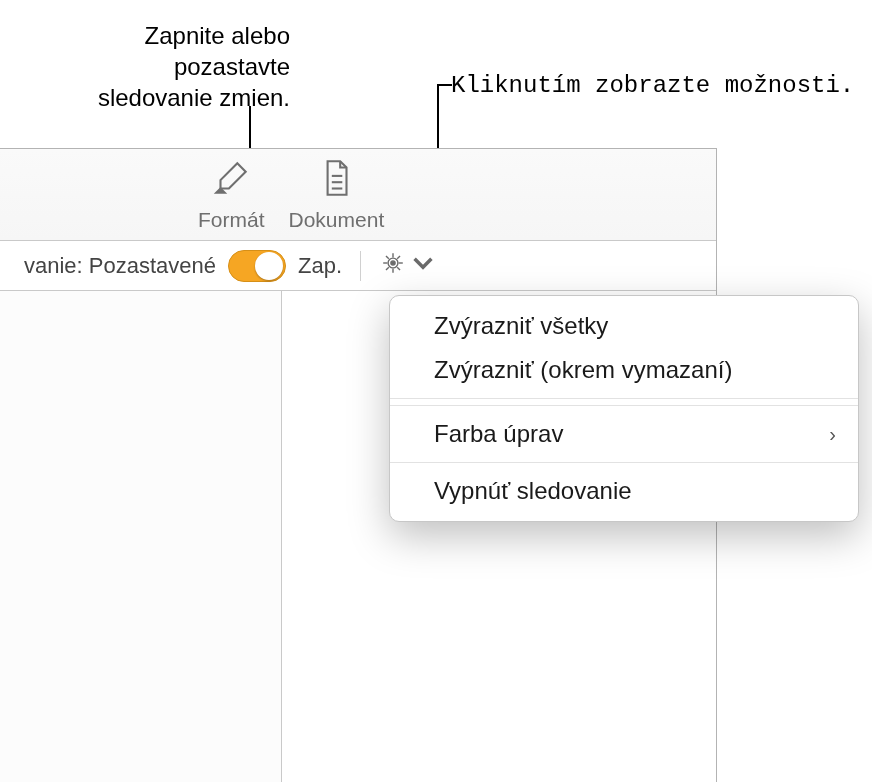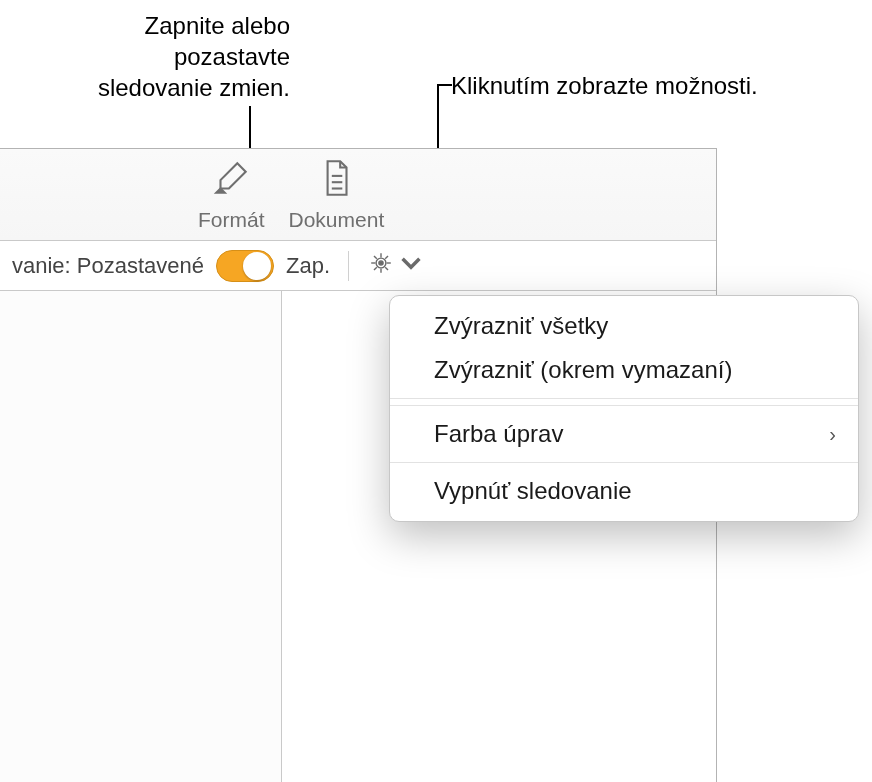--- a/index.html
+++ b/index.html
@@ -59,21 +59,21 @@
       font-size: 21px;
       cursor: pointer;
     }
     .tool-item svg { width: 42px; height: 42px; }
 
     
     .trackbar {
       height: 50px;
       display: flex;
       align-items: center;
-      padding-left: 12px;
+      padding-left: 24px;
       border-bottom: 1px solid #c9c9c9;
       background: #fff;
       font-size: 22px;
       color: #444;
       gap: 12px;
     }
 
     .toggle {
       width: 58px;
       height: 32px;
@@ -160,29 +160,29 @@
       margin: 6px 0;
     }
     .submenu-arrow {
       font-size: 20px;
       color: #555;
     }
   </style>
 </head>
 <body>
 
-<div class="callout right-align" style="left:0; top:10px; width:290px;">
+<div class="callout right-align" style="left:0; top:20px; width:290px;">
   <div>Zapnite alebo</div>
   <div>pozastavte</div>
   <div>sledovanie zmien.</div>
 </div>
 
 <div class="leader" style="left:249px; top:106px; width:2px; height:155px;"></div>
 
-<div class="callout" style="left:451px; top:70px; width:410px; text-align:left;">Kliknutím zobrazte možnosti.</div>
+<div class="callout" style="left:451px; top:70px; width:410px; text-align:left;font-family:Liberation Mono, monospace;">Kliknutím zobrazte možnosti.</div>
 
 <div class="leader" style="left:437px; top:84px; width:15px; height:2px;"></div>
 <div class="leader" style="left:437px; top:84px; width:2px; height:178px;"></div>
 <div class="leader" style="left:397px; top:260px; width:40px; height:2px;"></div>
 
 <div class="window">
 
   <div class="toolbar">
     <div class="tool-item">
       <span>

